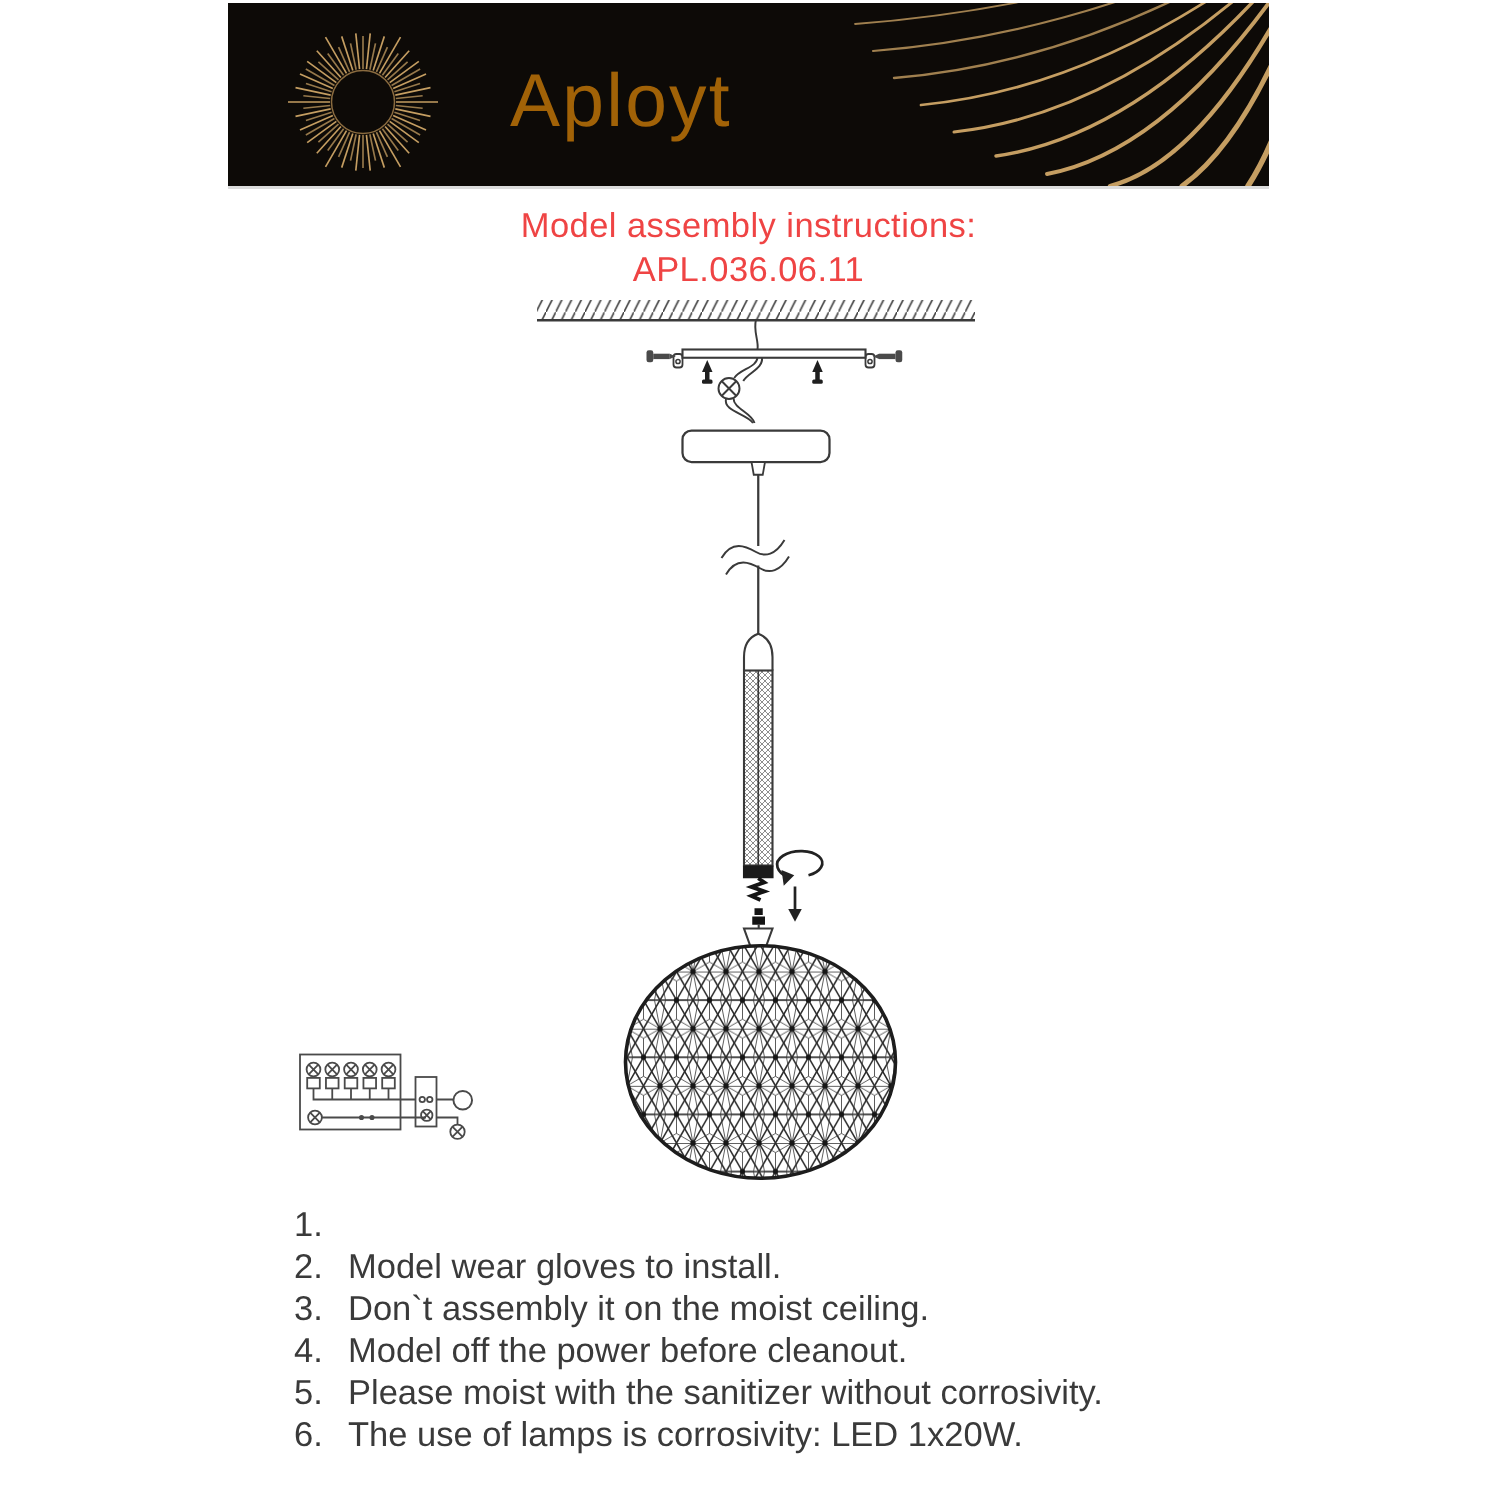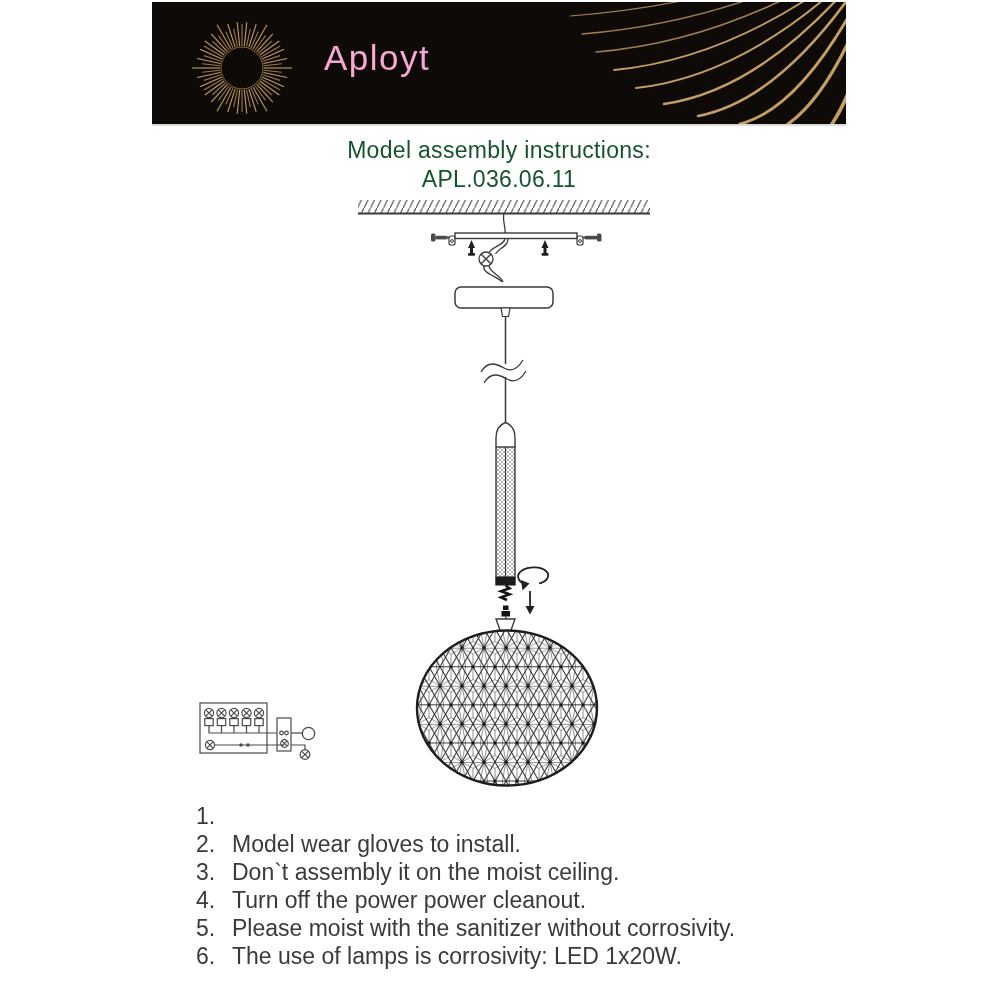--- a/index.html
+++ b/index.html
@@ -2,26 +2,26 @@
 <html><head>
 <meta charset="utf-8">
 <style>
   html,body{margin:0;padding:0;background:#ffffff;}
   .page{position:relative;width:1000px;height:1000px;background:#fff;overflow:hidden;
         font-family:"Liberation Sans",sans-serif;}
   
   .header{position:absolute;left:152px;top:2px;width:694px;height:122px;
           background:#0d0a07;box-shadow:0 2px 0 #dcdcdc;}
   .sun-svg{position:absolute;left:34px;top:7px;}
-  .brand{position:absolute;left:172px;top:36px;font-size:35px;font-weight:400;
-         color:#f9a8d4;letter-spacing:1.5px;}
+  .brand{position:absolute;left:188px;top:36px;font-size:50px;font-weight:400;
+         color:#a16207;letter-spacing:1.5px;}
   .fan-svg{position:absolute;right:0;top:0;}
   
   .titleblock{position:absolute;left:152px;top:136px;width:694px;text-align:center;
-              color:#14532d;font-size:23px;line-height:29px;letter-spacing:.3px;}
+              color:#ef4444;font-size:23px;line-height:29px;letter-spacing:.3px;}
   
   .diagram{position:absolute;left:150px;top:190px;}
   
   .instructions{position:absolute;left:196px;top:802px;margin:0;padding:0;
                 list-style:none;color:#3a3a3a;font-size:23px;line-height:28px;}
   .instructions li{display:flex;}
   .instructions .num{width:36px;flex:0 0 36px;}
 </style>
 </head>
 <body>
@@ -288,21 +288,21 @@
     <li>
       <span class="num">2.</span>
       <span>Model wear gloves to install.</span>
       </li>
     <li>
       <span class="num">3.</span>
       <span>Don`t assembly it on the moist ceiling.</span>
       </li>
     <li>
       <span class="num">4.</span>
-      <span>Turn off the power power cleanout.</span>
+      <span>Model off the power before cleanout.</span>
       </li>
     <li>
       <span class="num">5.</span>
       <span>Please moist with the sanitizer without corrosivity.</span>
       </li>
     <li>
       <span class="num">6.</span>
       <span>The use of lamps is corrosivity: LED 1x20W.</span>
       </li>
   </ol>

